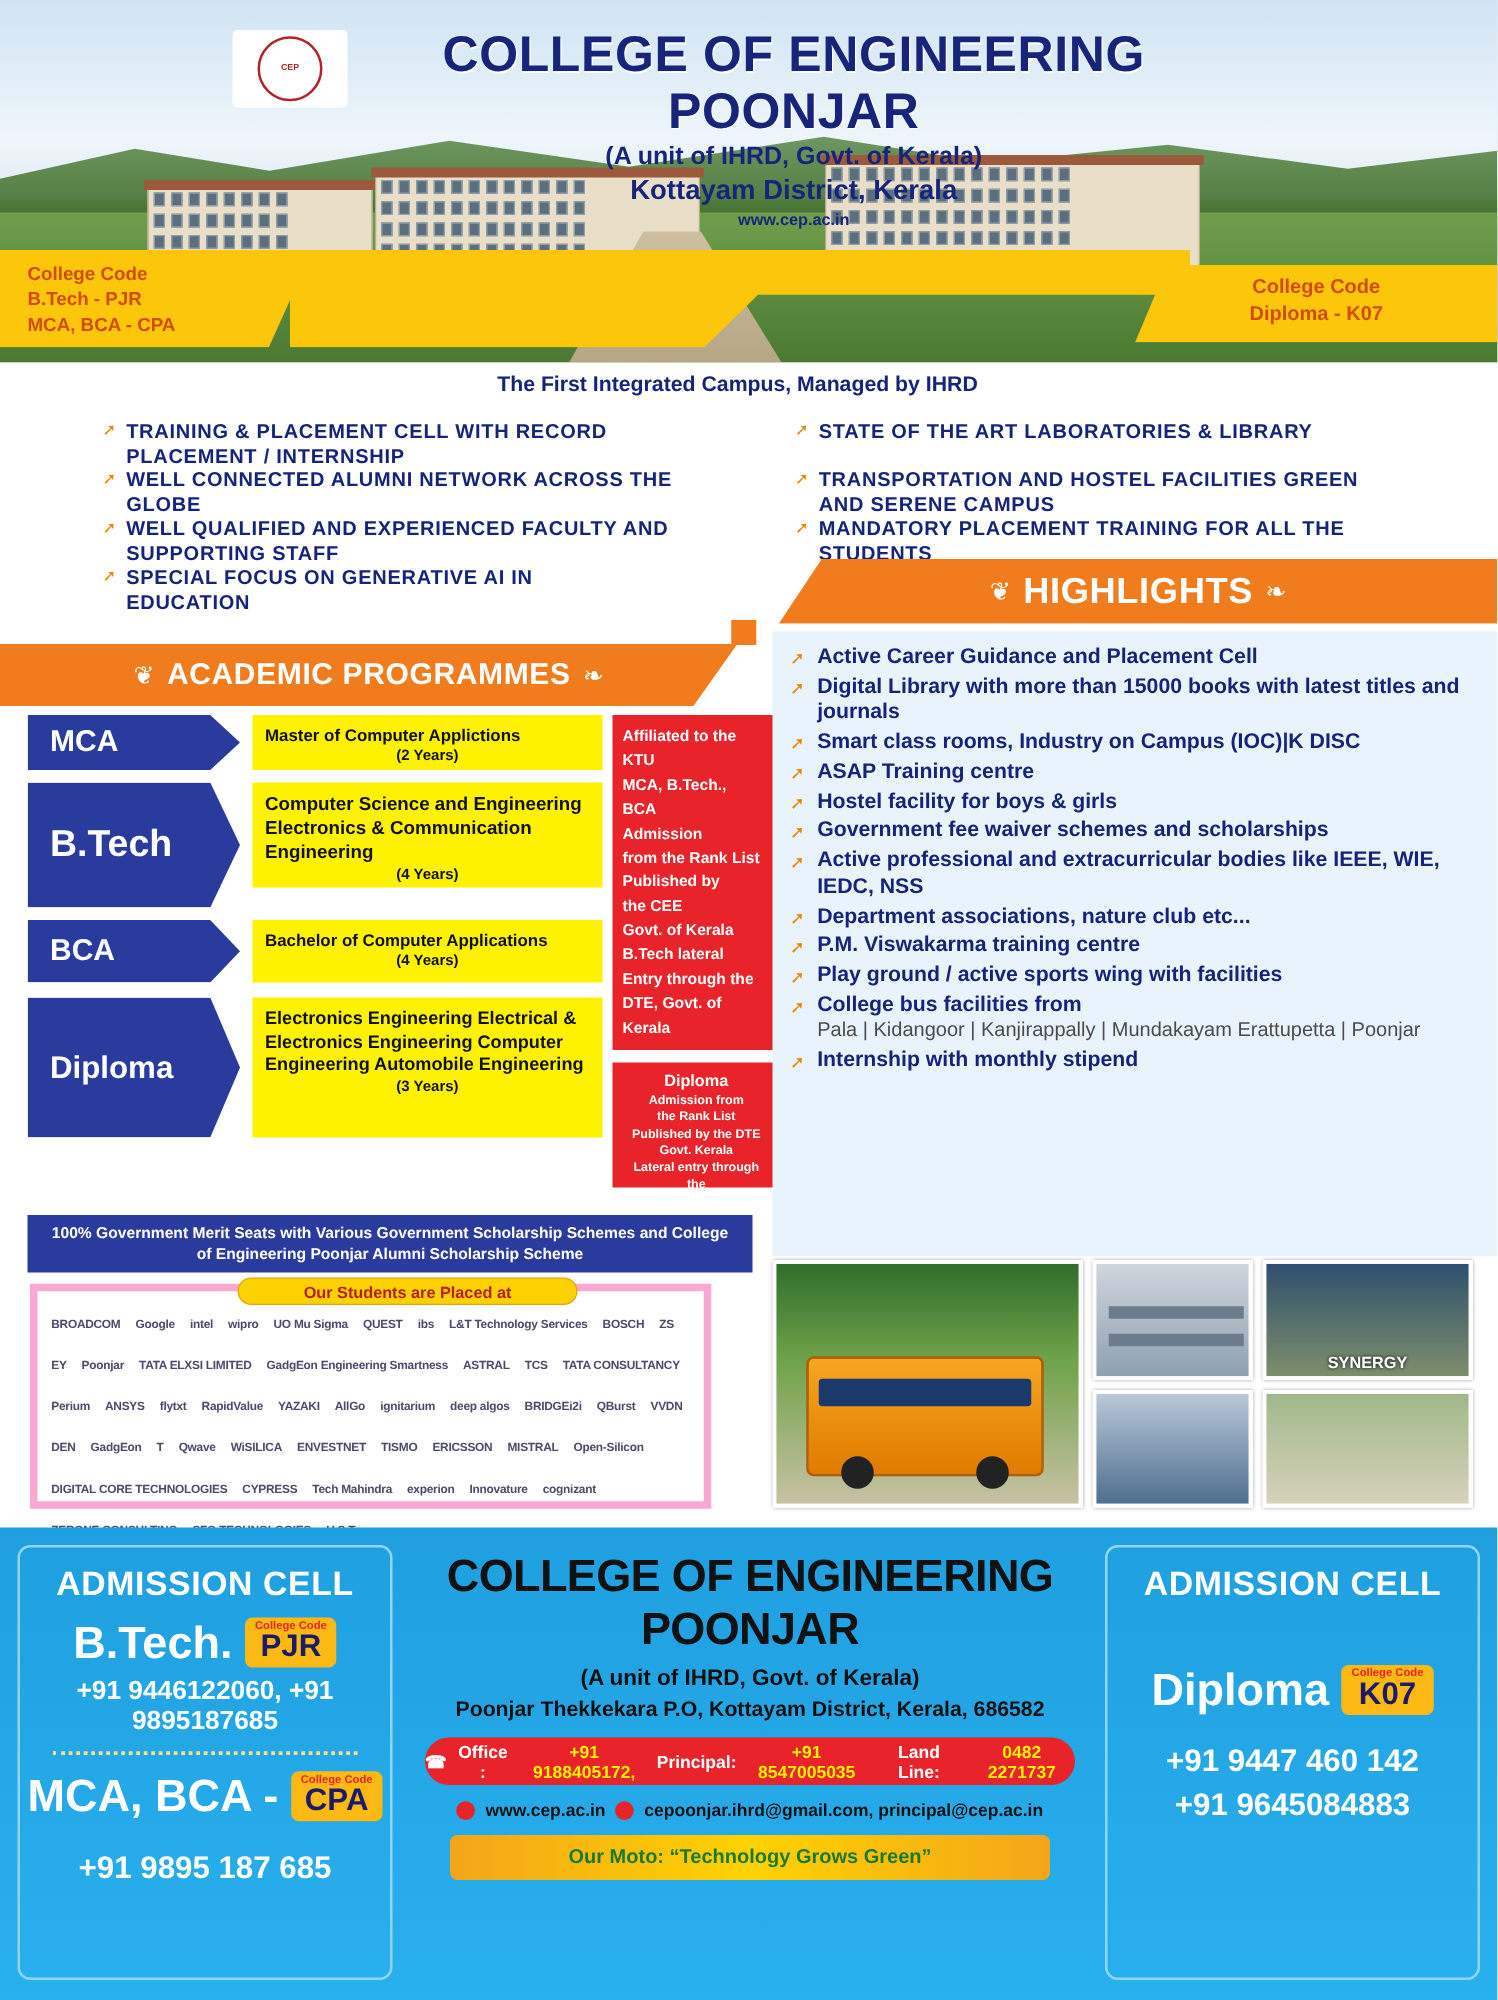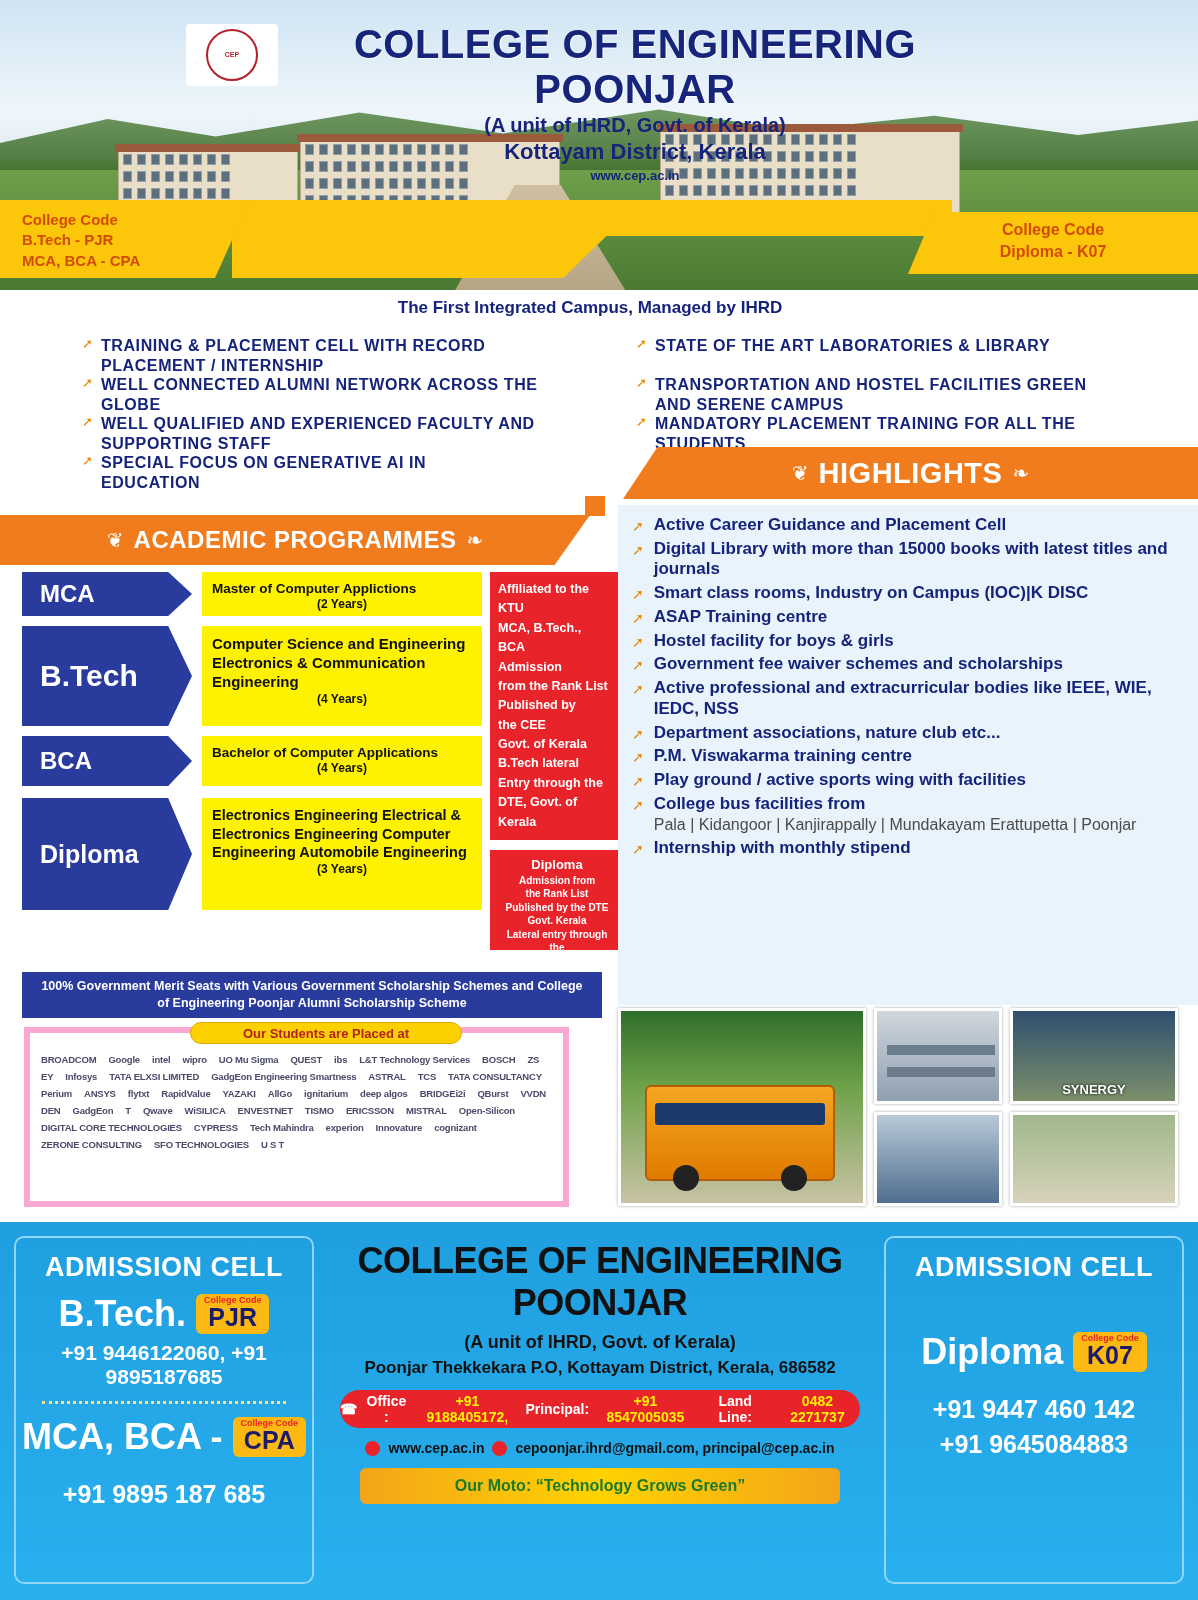--- a/index.html
+++ b/index.html
@@ -181,21 +181,21 @@
     background: #fff; border: 6px solid #f9a8d4;
   }
   .placed-title {
     position: absolute; left: 160px; top: -11px; width: 272px; height: 22px;
     background: #fdd000; border: 1px solid #e0a800; border-radius: 11px;
     color: #b22222; font-weight: 800; font-size: 13px;
     display: flex; align-items: center; justify-content: center;
   }
   .logo-grid {
     display: flex; flex-wrap: wrap; align-content: flex-start;
-    padding: 18px 8px 4px 8px; gap: 0 6px;
+    padding: 18px 8px 4px 8px; gap: 16px 6px;
   }
   .logo-chip {
     height: 17px; display: flex; align-items: center; justify-content: center;
     font-size: 9.5px; font-weight: 700; color: #4a4a6a; letter-spacing: -.2px;
     padding: 0 3px; white-space: nowrap;
   }
 
   
   .hl-panel {
     position: absolute; left: 618px; top: 505px; width: 580px; height: 500px;
@@ -514,21 +514,21 @@
     <div class="desc" style="left:180px; top:0; width:280px; height:44px; font-size:13.5px;">
       <div>Master of Computer Applictions</div>
       <div style="text-align:center; font-size:12px;">(2 Years)</div>
     </div>
   </div>
 
   <div class="prog-row" style="height:104px;">
     <div class="tag" style="width:170px; height:100px; font-size:30px;">
       <span>B.Tech</span>
     </div>
-    <div class="desc" style="left:180px; top:0; width:280px; height:100px; font-size:15px;">
+    <div class="desc" style="left:180px; top:0; width:280px; height:84px; font-size:15px;">
       <div>Computer Science and Engineering Electronics &amp; Communication Engineering</div>
       <div style="text-align:center; font-size:12px;">(4 Years)</div>
     </div>
   </div>
 
   <div class="prog-row" style="height:56px;">
     <div class="tag" style="width:170px; height:50px; font-size:24px;">
       <span>BCA</span>
     </div>
     <div class="desc" style="left:180px; top:0; width:280px; height:50px; font-size:13.5px;">
@@ -580,21 +580,21 @@
       <div class="logo-chip">Google</div>
       <div class="logo-chip">intel</div>
       <div class="logo-chip">wipro</div>
       <div class="logo-chip">UO Mu Sigma</div>
       <div class="logo-chip">QUEST</div>
       <div class="logo-chip">ibs</div>
       <div class="logo-chip">L&amp;T Technology Services</div>
       <div class="logo-chip">BOSCH</div>
       <div class="logo-chip">ZS</div>
       <div class="logo-chip">EY</div>
-      <div class="logo-chip">Infosys</div>
+      <div class="logo-chip">Poonjar</div>
       <div class="logo-chip">TATA ELXSI LIMITED</div>
       <div class="logo-chip">GadgEon Engineering Smartness</div>
       <div class="logo-chip">ASTRAL</div>
       <div class="logo-chip">TCS</div>
       <div class="logo-chip">TATA CONSULTANCY</div>
       <div class="logo-chip">Perium</div>
       <div class="logo-chip">ANSYS</div>
       <div class="logo-chip">flytxt</div>
       <div class="logo-chip">RapidValue</div>
       <div class="logo-chip">YAZAKI</div>

